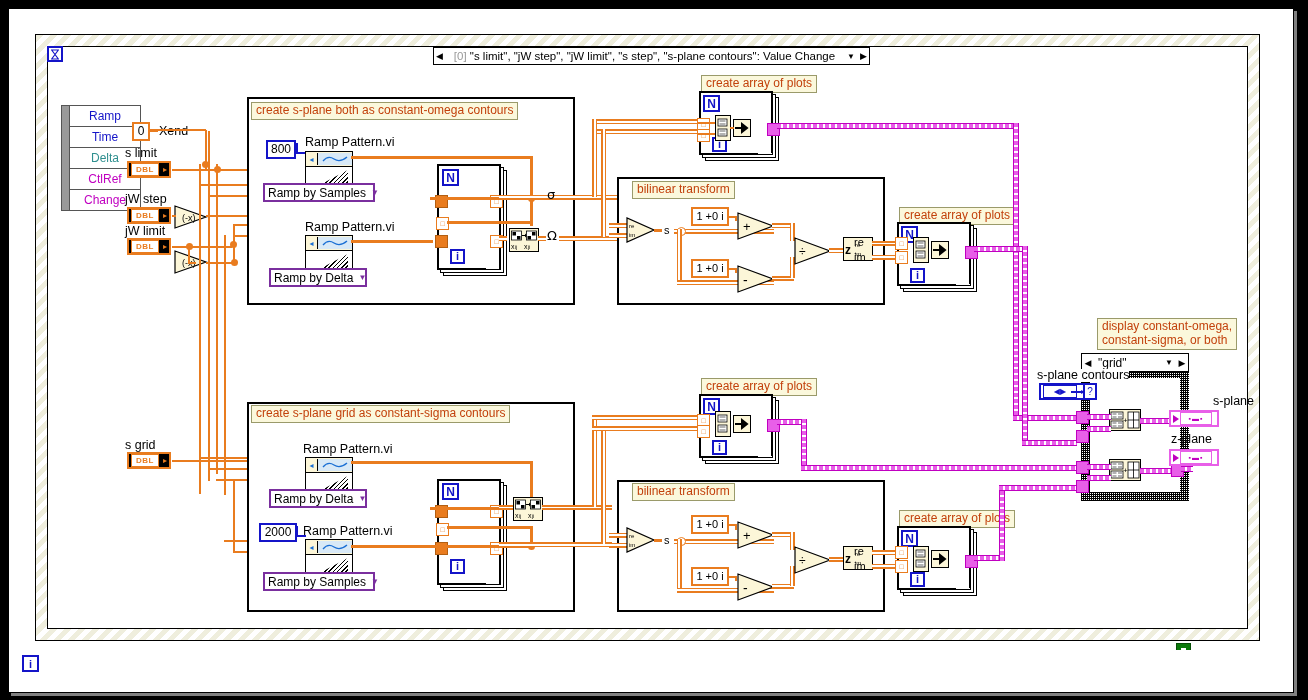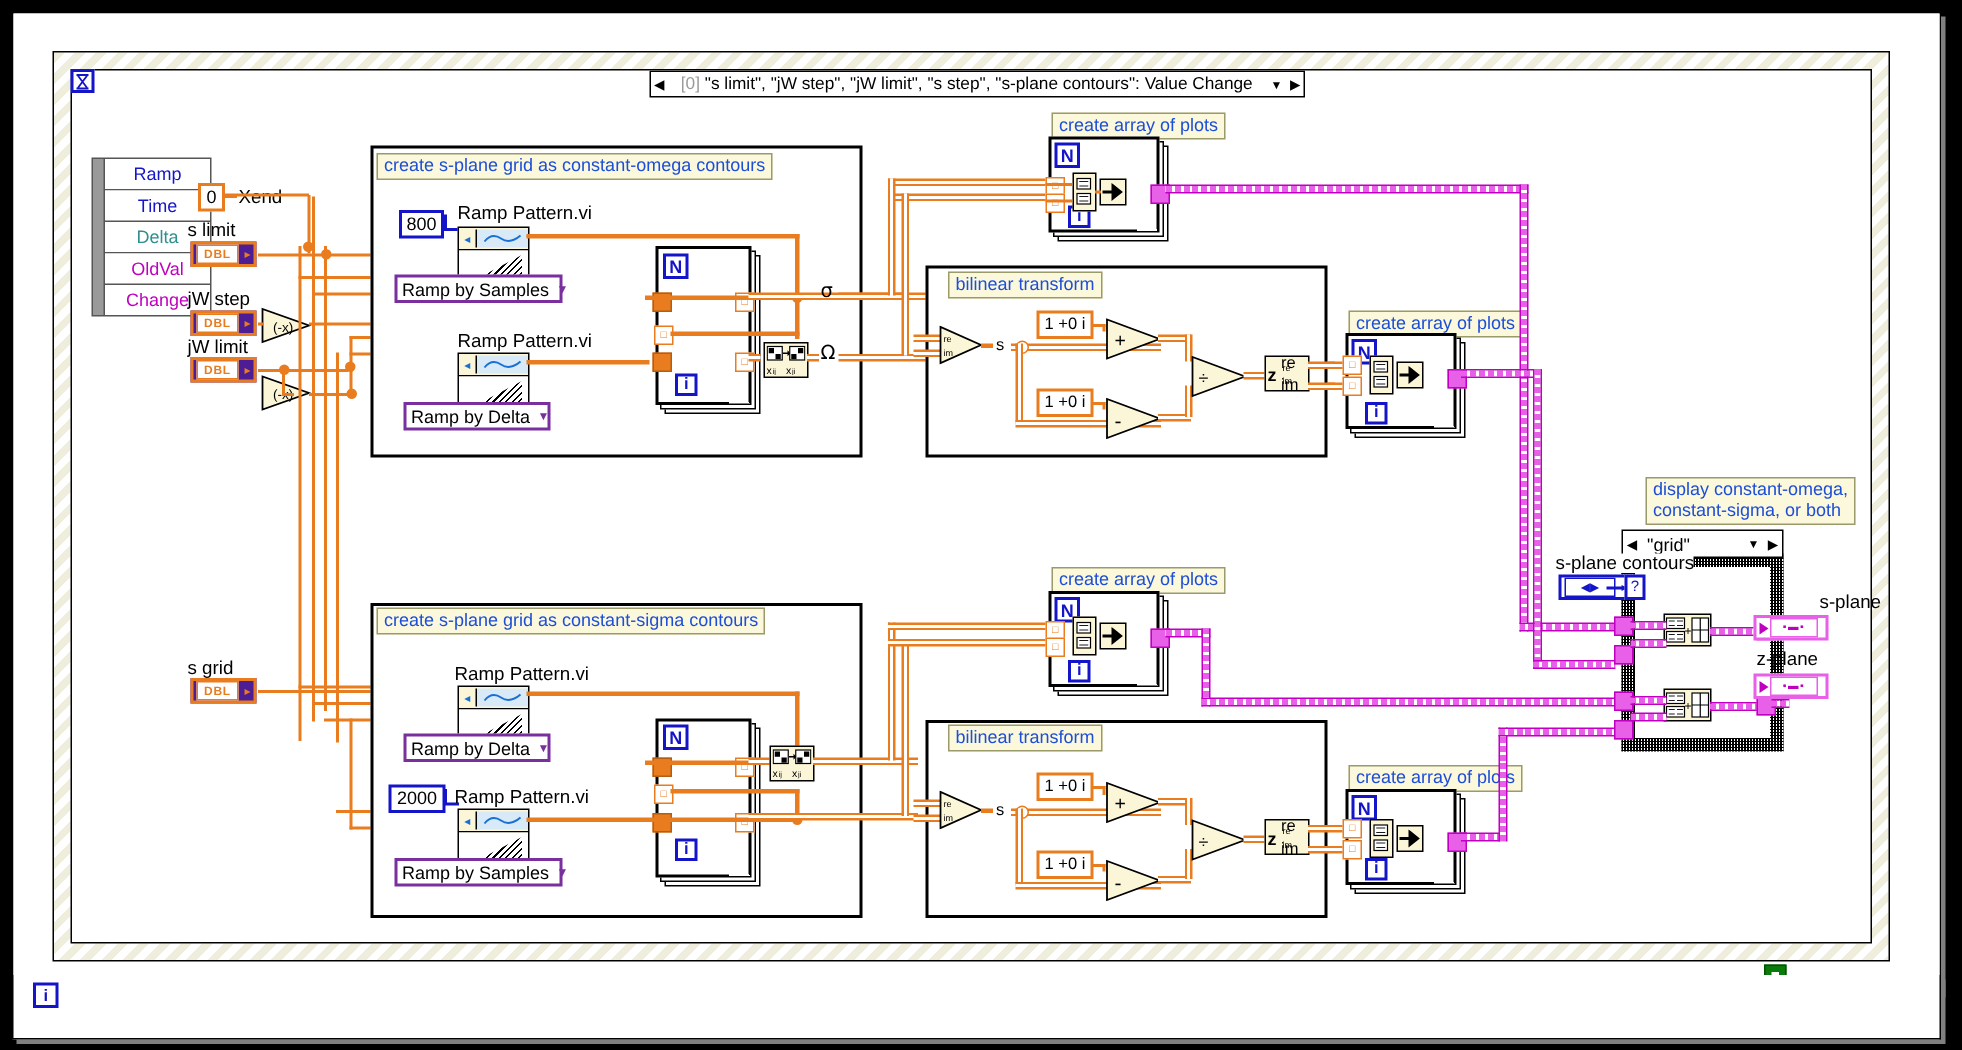--- a/index.html
+++ b/index.html
@@ -50,24 +50,24 @@
   .evdata .r{height:20px;min-width:58px;padding:0 6px;border-bottom:1px solid #555;
              display:flex;align-items:center;justify-content:center;font-size:12px;background:#fff;}
   .evdata .r:last-child{border-bottom:none;}
 
   
   .lbl{position:absolute;font-size:12.5px;color:#000;white-space:nowrap;line-height:1;}
   .greek{position:absolute;font-size:13px;color:#000;font-family:"DejaVu Sans",sans-serif;}
 
   
   .comment{position:absolute;background:#fbf8dc;border:1px solid #9a9a6a;font-size:12px;
-           color:#1d4ed8;padding:1px 4px;line-height:1.15;white-space:pre;}
-
-  
-  .dbl-term{position:absolute;width:44px;height:17px;border:2px solid #e97c1f;background:#4c1d95;
+           color:#c2410c;padding:1px 4px;line-height:1.15;white-space:pre;}
+
+  
+  .dbl-term{position:absolute;width:44px;height:17px;border:2px solid #e97c1f;background:#000000;
             box-sizing:border-box;display:flex;align-items:center;}
   .dbl-term .inner{flex:1;height:11px;margin:0 2px;border:1px solid #e97c1f;background:#fff;
                    display:flex;align-items:center;justify-content:center;
                    font-size:8px;font-weight:bold;color:#e97c1f;letter-spacing:0.5px;}
   .dbl-term .arw{width:8px;text-align:center;font-size:8px;color:#e97c1f;}
 
   .const-orange{position:absolute;border:2px solid #e97c1f;background:#fff;box-sizing:border-box;
                 font-size:12px;color:#000;padding:0 3px;line-height:15px;height:19px;}
   .const-blue{position:absolute;border:2px solid #1414c8;background:#fff;box-sizing:border-box;
               font-size:12px;color:#000;padding:0 3px;line-height:15px;height:19px;}
@@ -202,21 +202,21 @@
       <span class="dd">▼</span>
       <span class="arrowbtn">▶</span>
     </div>
 
     <div class="evdata" style="left:52px;top:96px;">
       <div class="grip"></div>
       <div class="rows">
         <div class="r" style="color:#1414c8">Ramp</div>
         <div class="r" style="color:#1414c8">Time</div>
         <div class="r" style="color:#2f8f8f">Delta</div>
-        <div class="r" style="color:#c000c0">OldVal</div>
+        <div class="r" style="color:#c000c0">CtlRef</div>
         <div class="r" style="color:#c000c0">Change</div>
       </div>
     </div>
 
     <div class="const-orange" style="left:123px;top:113px;width:18px;text-align:center;">0</div>
     <div class="w w-or" style="left:141px;top:121px;width:8px;height:2px;"></div>
     <div class="lbl" style="left:150px;top:116px;">Xend</div>
 
     <div class="lbl" style="left:116px;top:138px;">s limit</div>
     <div class="dbl-term" style="left:118px;top:152px;">
@@ -289,21 +289,21 @@
     <div class="w w-or" style="left:163px;top:451px;width:80px;height:2px;"></div>
 
     <div class="w w-or" style="left:190px;top:448px;width:352px;height:2px;"></div>
     <div class="w w-or" style="left:199px;top:459px;width:343px;height:2px;"></div>
     <div class="w w-or" style="left:207px;top:470px;width:335px;height:2px;"></div>
     <div class="w w-or" style="left:215px;top:531px;width:327px;height:2px;"></div>
     <div class="w w-or" style="left:224px;top:542px;width:318px;height:2px;"></div>
     <div class="w w-or" style="left:224px;top:470px;width:2px;height:74px;"></div>
 
     <div class="frame" style="left:238px;top:88px;width:328px;height:208px;"></div>
-    <div class="comment" style="left:242px;top:93px;">create s-plane grid as constant-omega contours</div>
+    <div class="comment" style="left:242px;top:93px;">create s-plane both as constant-omega contours</div>
 
     <div class="const-blue" style="left:257px;top:131px;width:30px;text-align:center;">800</div>
     <div class="w w-blue" style="left:287px;top:134px;width:2px;height:10px;"></div>
     <div class="w w-blue" style="left:287px;top:143px;width:10px;height:2px;"></div>
 
     <div class="lbl" style="left:296px;top:127px;font-size:12.5px;">Ramp Pattern.vi</div>
     <div class="subvi" style="left:296px;top:142px;">
       <div class="top">
             <div class="spk">◂</div>
             <div class="wave">

